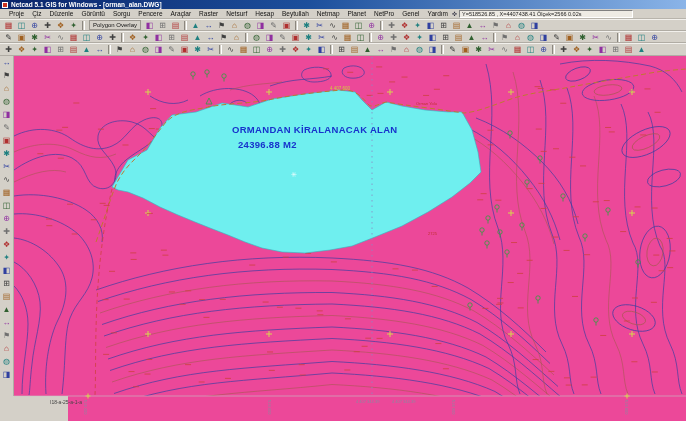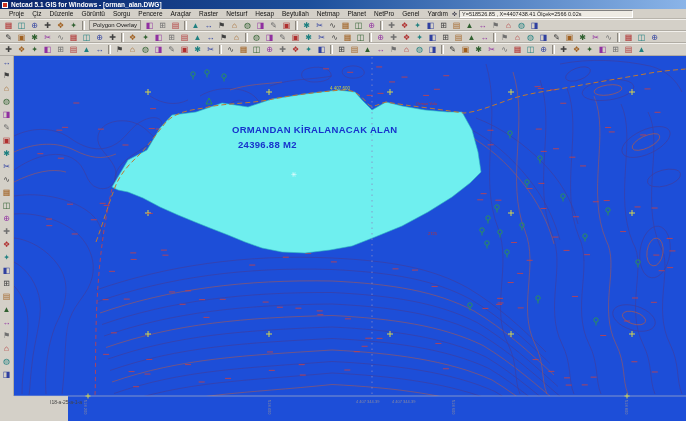--- a/index.html
+++ b/index.html
@@ -33,21 +33,21 @@
   .tsep{width:3px;height:9px;border-left:1px solid #8a867e;border-right:1px solid #fff;
     margin:0 2px;flex:none}
   #po-btn{font-size:6px;height:10px;line-height:8px;padding:0 3px;margin:0 2px;flex:none;
     border:1px solid #9a968e;background:#d4d0c8;color:#111;white-space:nowrap;cursor:pointer}
 
   
   #main{position:relative;height:365px;display:flex}
   #lefttb{width:14px;background:#d4d0c8;border-right:1px solid #b0aca4;
     display:flex;flex-direction:column;align-items:center;flex:none}
   #lefttb .ticon{width:13px;height:13px;line-height:13px}
-  #canvas{position:relative;flex:1;background:#1d4ed8}
+  #canvas{position:relative;flex:1;background:#ec4899}
   #notch{position:absolute;left:-14px;bottom:0;width:68px;height:25px;
     background:#d4d0c8;z-index:1}
   #map-svg{position:absolute;inset:0;z-index:2}
 
   
   .arealbl{font-family:"Liberation Sans",sans-serif;font-size:9.5px;font-weight:600;
     fill:#1733cc;letter-spacing:.3px}
   .tinyred{font-family:"Liberation Sans",sans-serif;font-size:4px;fill:#c03030}
   .tinyyellow{font-family:"Liberation Sans",sans-serif;font-size:4.5px;fill:#cfcf3e}
   .tinygray{font-family:"Liberation Sans",sans-serif;font-size:4px;fill:#8a8aa0}

